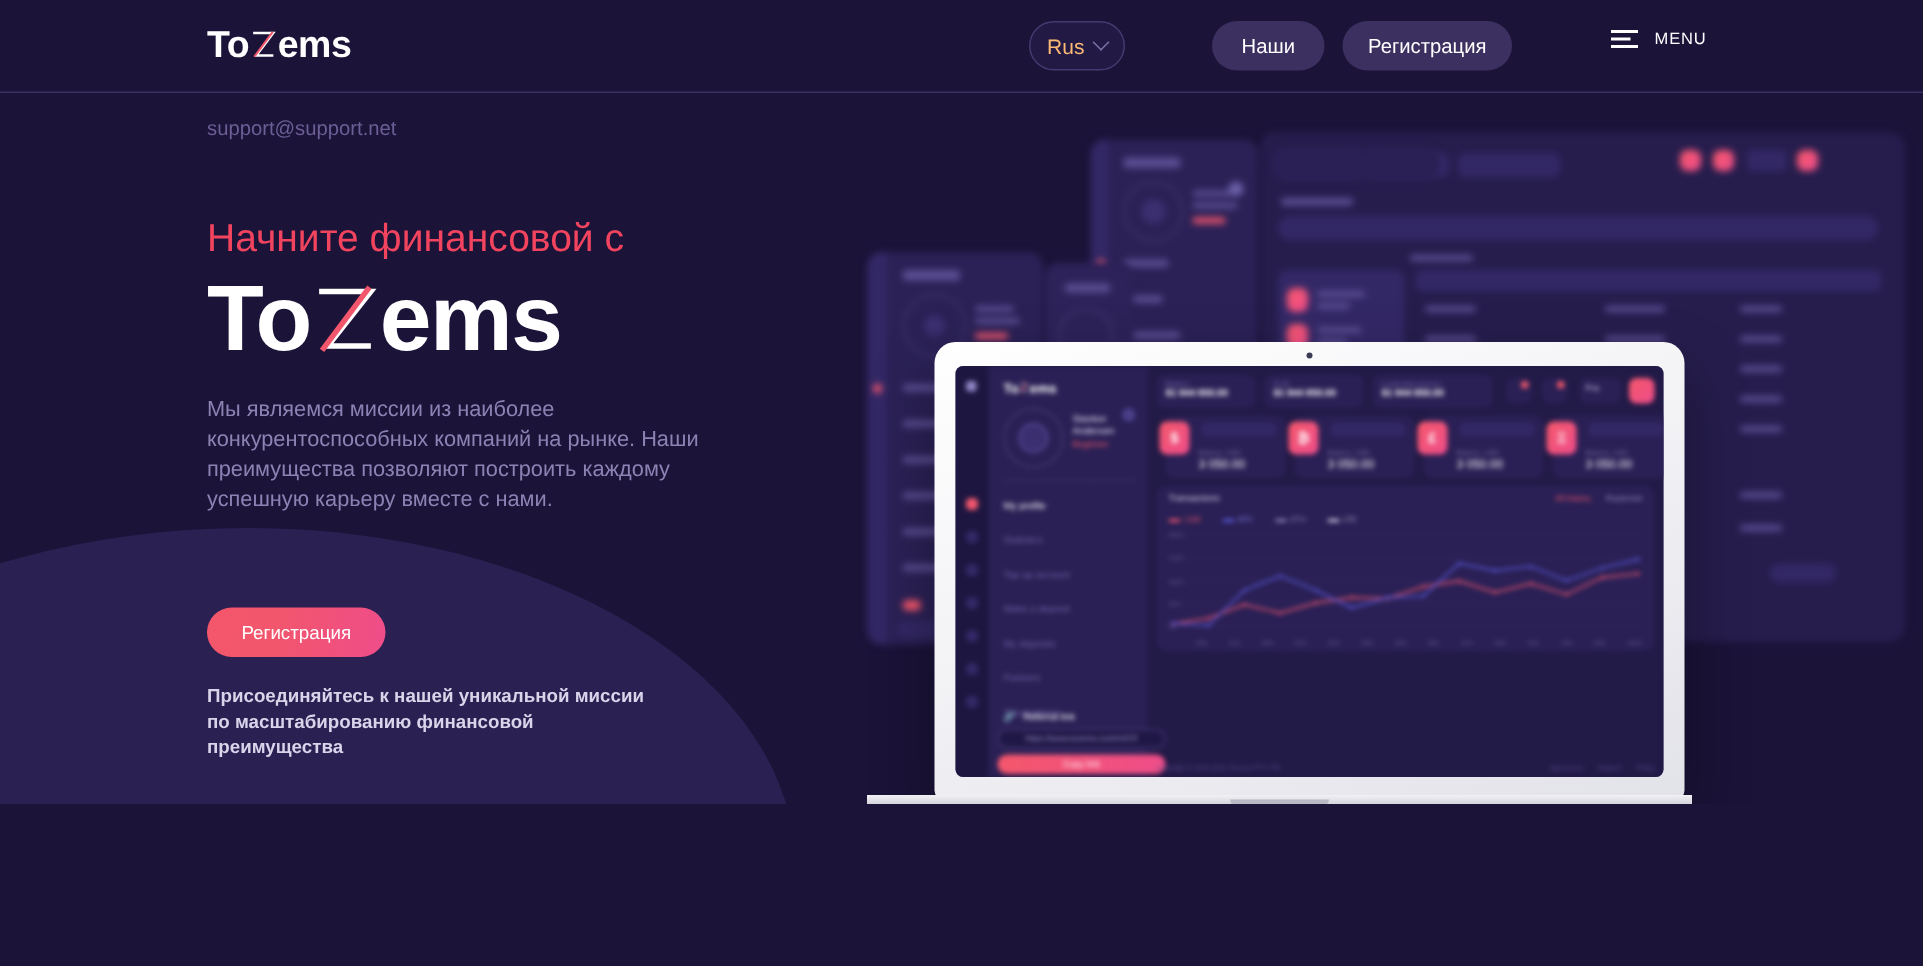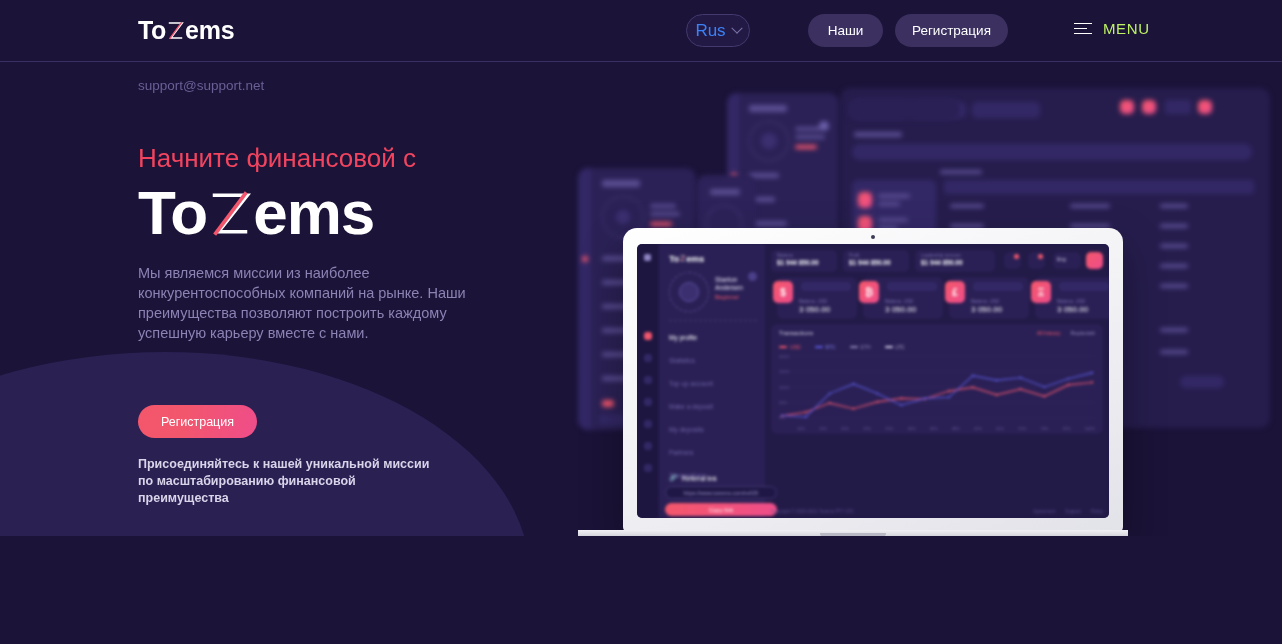--- a/index.html
+++ b/index.html
@@ -85,22 +85,22 @@
     color: #ffffff;
     cursor: pointer;
     white-space: nowrap;
   }
   .pill-lang {
     left: 686px; top: 14px;
     width: 64px; height: 33px;
     border: 1px solid #46396f;
     background: #221945;
     gap: 7px;
-    font-size: 17px;
-    color: #3b82f6;
+    font-size: 14px;
+    color: #fdba74;
   }
   .chev {
     width: 8px; height: 8px;
     border-right: 1.4px solid #7e72a8;
     border-bottom: 1.4px solid #7e72a8;
     transform: rotate(45deg) translate(-2px,-2px);
   }
   .pill-login {
     left: 808px; top: 14px;
     width: 75px; height: 33px;
@@ -119,21 +119,21 @@
     align-items: center;
     gap: 11px;
     cursor: pointer;
   }
   .burger { display: flex; flex-direction: column; gap: 3.5px; width: 18px; }
   .burger span { height: 1.6px; background: #ffffff; display:block; }
   .burger span:nth-child(1) { width: 18px; }
   .burger span:nth-child(2) { width: 13px; }
   .burger span:nth-child(3) { width: 18px; }
   .menu-label {
-    font-size: 15px; color: #bef264; letter-spacing: 0.6px; font-weight: 400;
+    font-size: 11px; color: #ffffff; letter-spacing: 0.6px; font-weight: 400;
   }
 
   
   .hero { position: absolute; left: 138px; top: 0; z-index: 20; }
   .hero-email {
     position: absolute; top: 78px; left: 0;
     font-size: 13.5px; color: #6b5f96; white-space: nowrap;
   }
   .hero-sub {
     position: absolute; top: 143px; left: 0;

